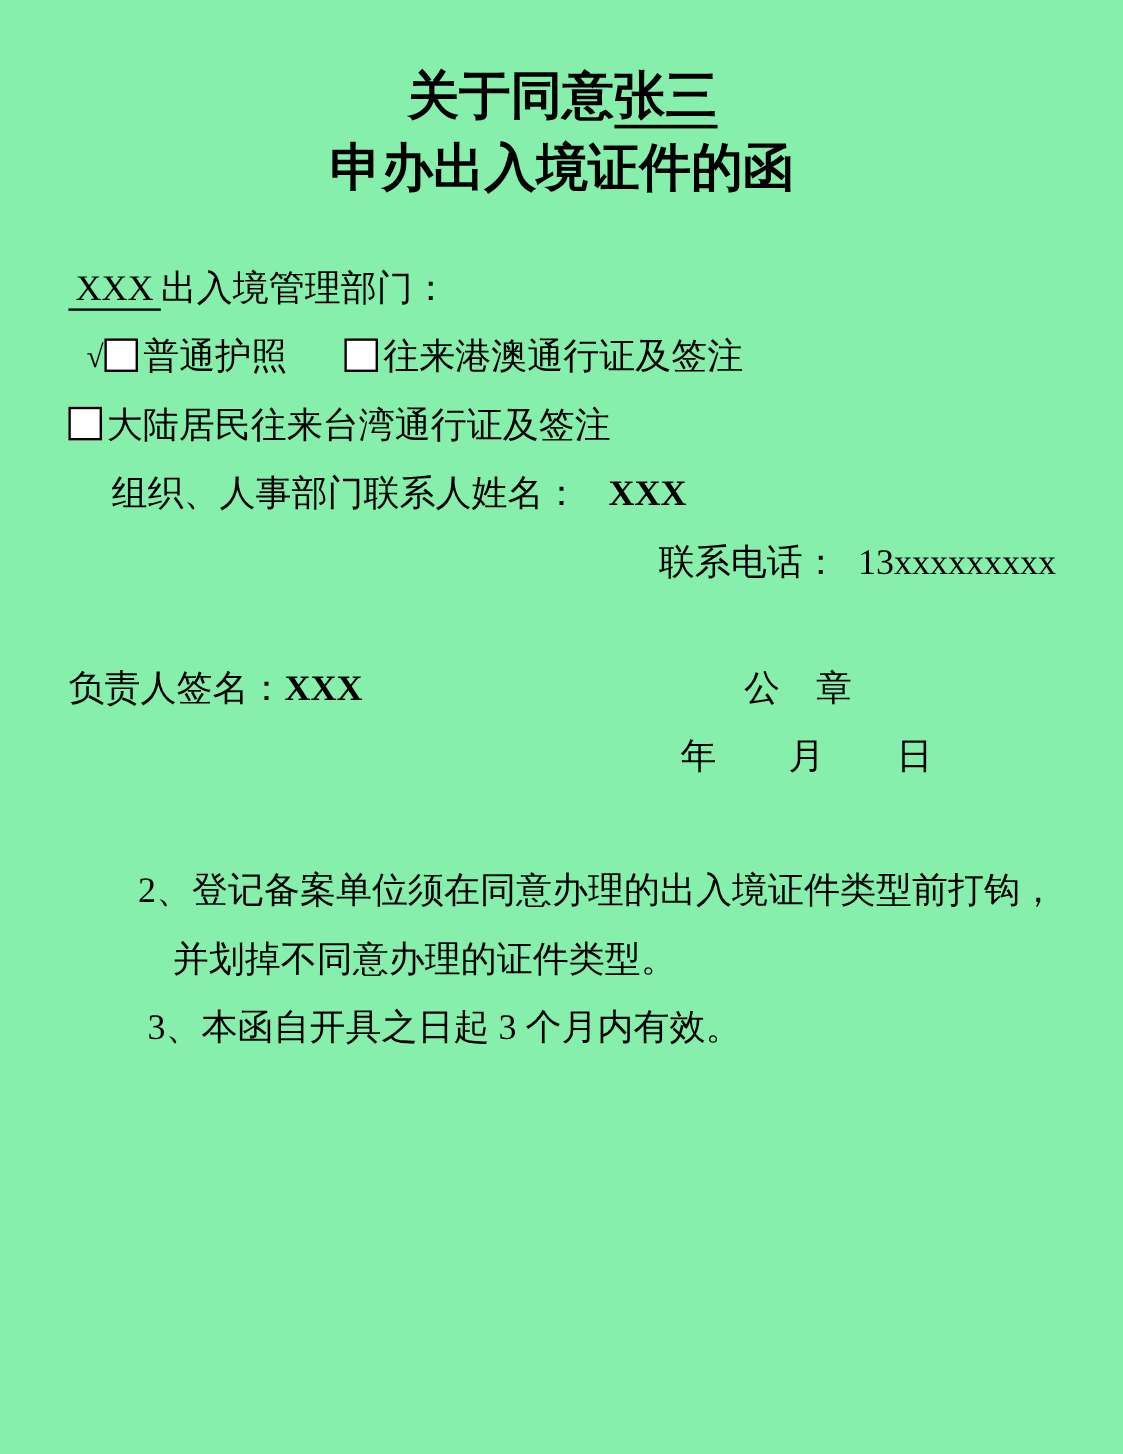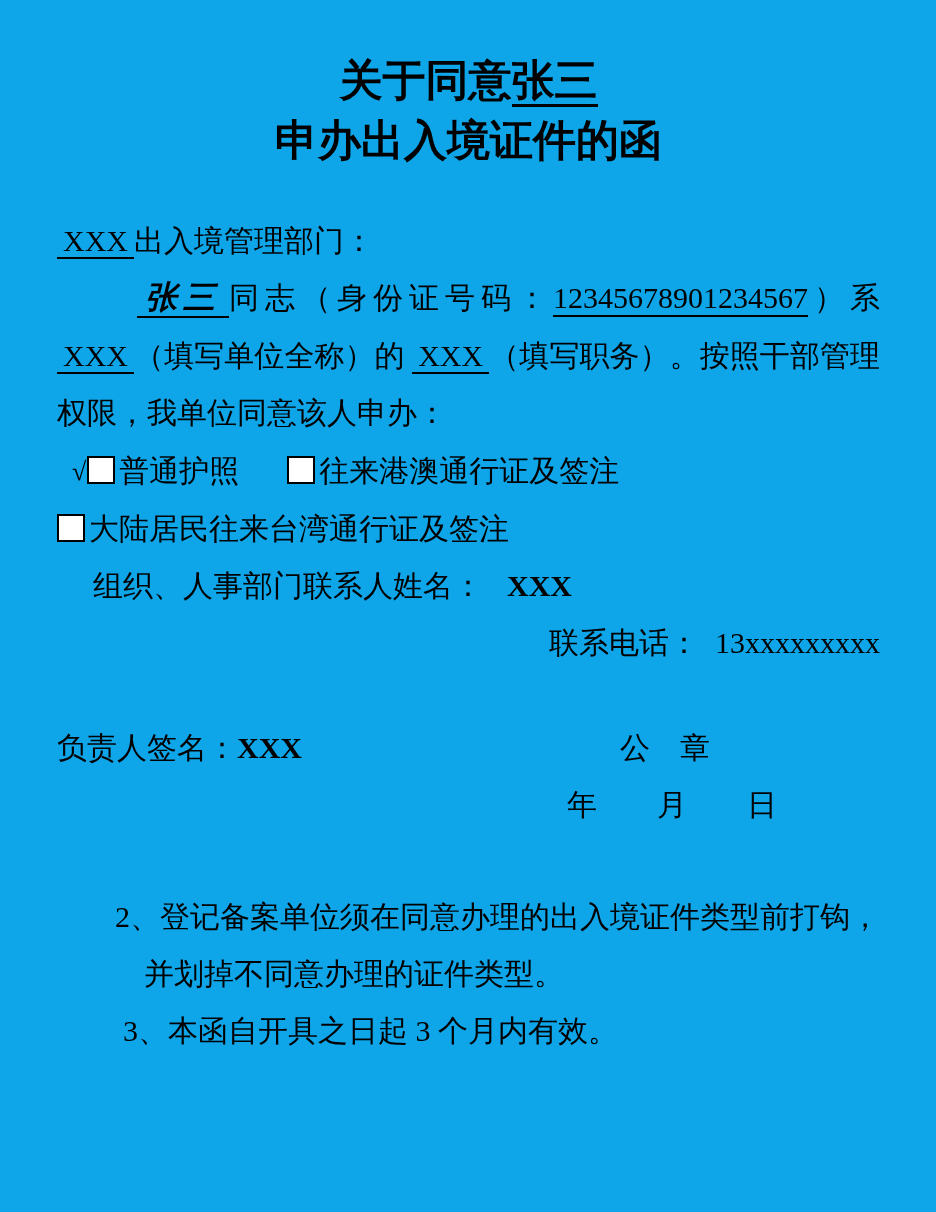--- a/index.html
+++ b/index.html
@@ -1,20 +1,20 @@
 <!DOCTYPE html>
 <html><head>
 <meta charset="utf-8">
 <style>
   html,body{margin:0;padding:0;background:#e8e8e8;}
   .page{
     position:relative;
     width:936px;height:1212px;
     margin:0 auto;
-    background:#0ea5e9;
+    background:#86efac;
     color:#000;
     font-family:"Liberation Serif", serif;
     font-size:30px;
     box-sizing:border-box;
     padding:50px 56px 0 57px;
     overflow:hidden;
   }
   
   .title-block{
     text-align:center;
@@ -87,23 +87,20 @@
 
   <div class="title-block">
     <div><span>关于同意</span><span class="title-name">张三</span></div>
     <div>申办出入境证件的函</div>
   </div>
 
   <div class="line recipient">
     <span class="u blank">XXX</span><span>出入境管理部门：</span>
   </div>
 
-  <p class="para">
-    <span class="u script-name">张三</span><span>同志（身份证号码：</span><span class="u">12345678901234567</span><span>）系 </span><span class="u blank">XXX</span><span>（填写单位全称）的 </span><span class="u blank">XXX</span><span>（填写职务）。按照干部管理权限，我单位同意该人申办：</span>
-  </p>
 
   <div class="opt-row opt-row1">
     <span class="tick">√</span><span class="cbox"></span><span>普通护照</span><span class="opt-item2"><span class="cbox"></span><span>往来港澳通行证及签注</span></span>
   </div>
 
   <div class="opt-row opt-row2">
     <span class="cbox"></span><span>大陆居民往来台湾通行证及签注</span>
   </div>
 
   <div class="line contact-name">

